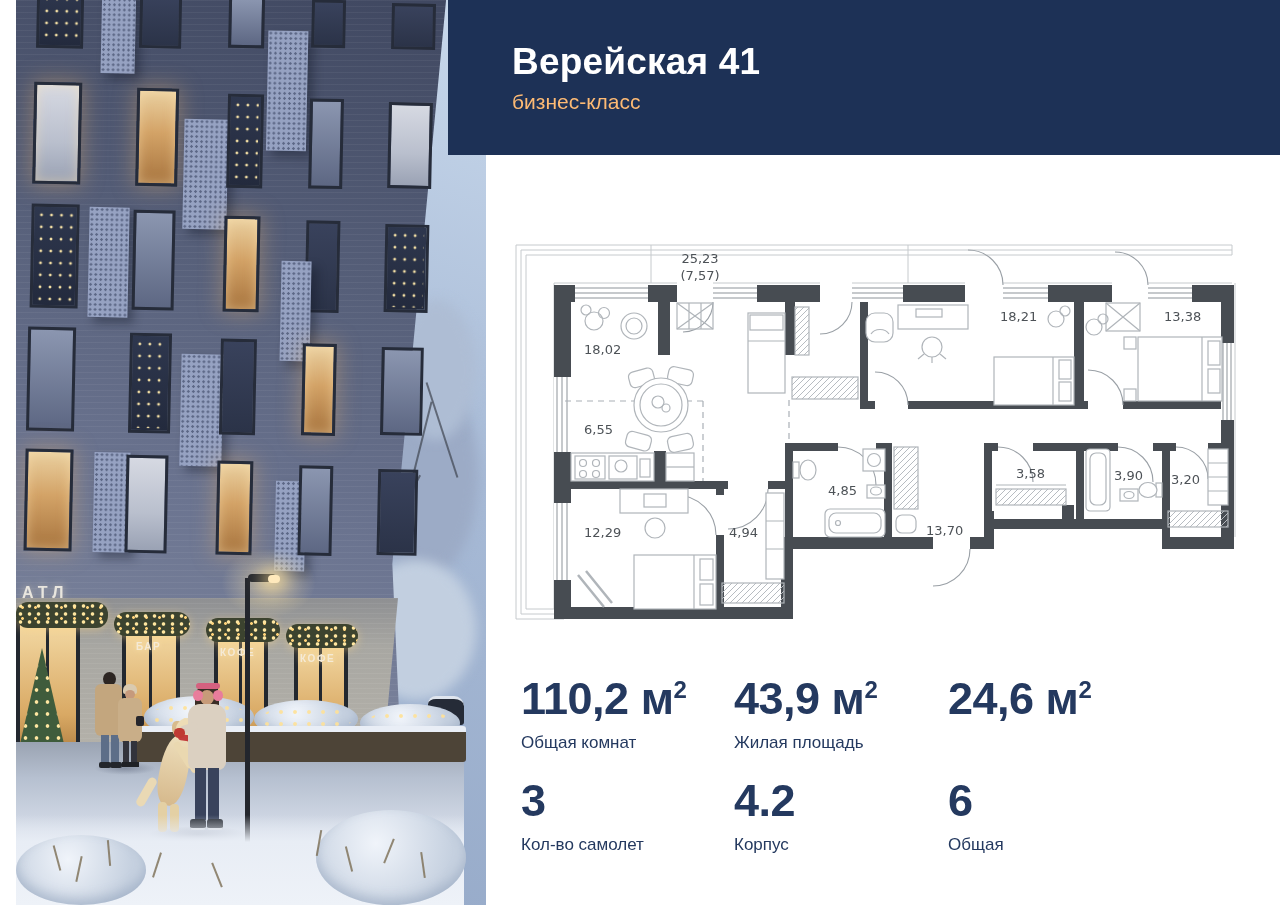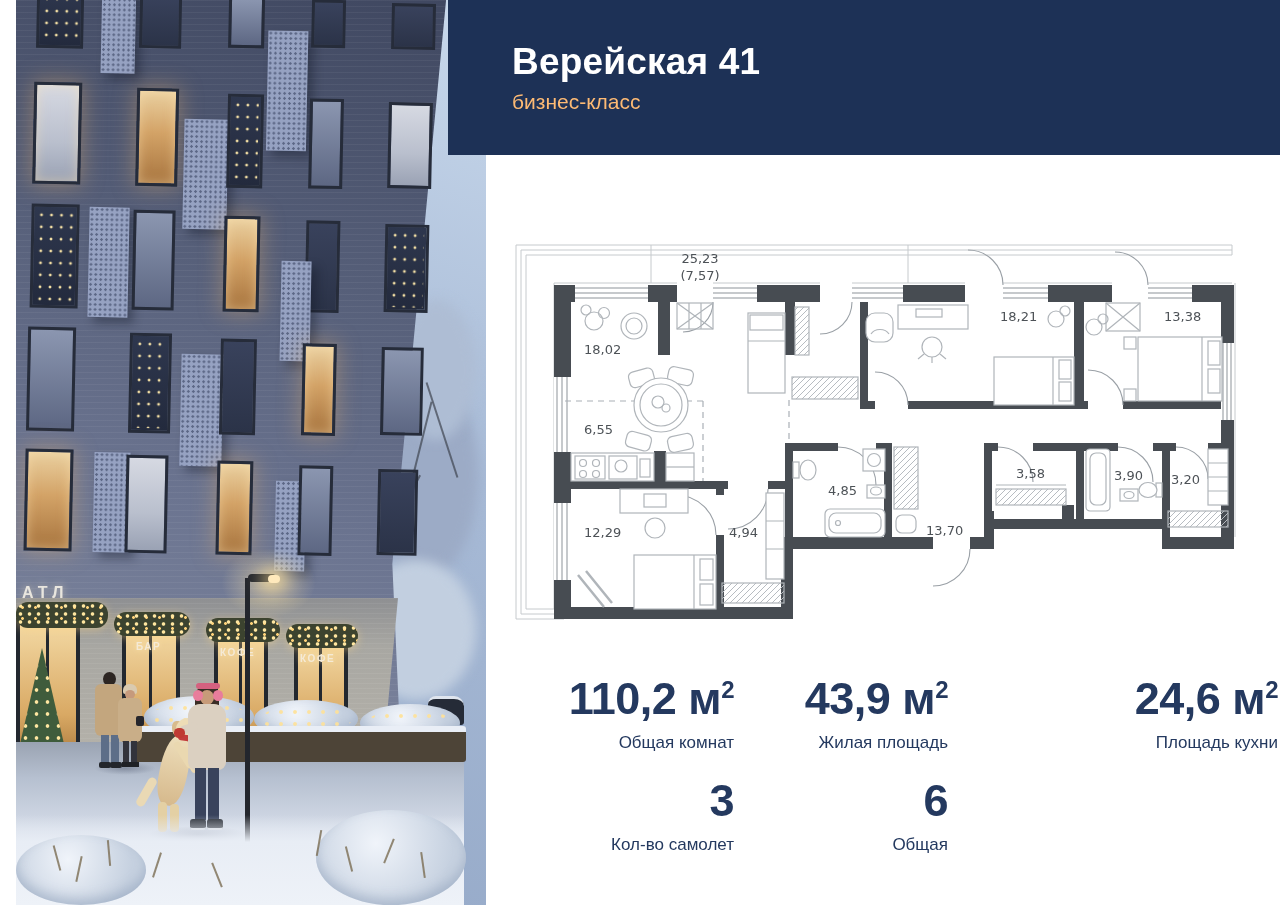--- a/index.html
+++ b/index.html
@@ -77,21 +77,21 @@
     display:flex;justify-content:space-between;align-items:center;padding:0 64px;box-sizing:border-box;}
   .title{font-size:37px;font-weight:bold;color:#fff;letter-spacing:.2px;}
   .subtitle{font-size:21px;color:#fdba74;margin-top:7px;}
   .logo{display:flex;align-items:center;gap:12px;}
   .logo-mark{width:40px;height:48px;background:#fff;border-radius:46%;
     display:flex;align-items:center;justify-content:center;}
   .logo-text{font-size:46px;font-weight:bold;color:#fff;letter-spacing:.5px;}
   .plan{position:absolute;left:508px;top:237px;width:730px;height:390px;}
   svg text{font-family:"DejaVu Sans",sans-serif;font-size:13px;fill:#4d5257;}
   .stats{position:absolute;left:448px;top:640px;width:832px;height:265px;color:#24395f;}
-  .srow{position:absolute;left:73px;display:grid;grid-template-columns:213px 214px 330px;text-align:right;}
+  .srow{position:absolute;left:73px;display:grid;grid-template-columns:213px 214px 330px;}
   .srow.r1{top:36px;} .srow.r2{top:138px;}
   .sval{font-size:45px;font-weight:bold;letter-spacing:-.5px;line-height:1;}
   .sval sup{font-size:24px;}
   .slbl{font-size:17px;margin-top:12px;}
 </style>
 </head>
 <body>
 
 <div class="canvas">
 
@@ -521,28 +521,31 @@
       <div>
         <div class="sval"><span>110,2</span>&nbsp;<span>м</span><sup>2</sup></div>
         <div class="slbl">Общая комнат</div>
       </div>
       <div>
         <div class="sval"><span>43,9</span>&nbsp;<span>м</span><sup>2</sup></div>
         <div class="slbl">Жилая площадь</div>
       </div>
       <div>
         <div class="sval"><span>24,6</span>&nbsp;<span>м</span><sup>2</sup></div>
-        <div class="slbl">Площадь кухни</div>
       </div>
     </div>
     <div class="srow r2">
       <div>
         <div class="sval">3</div>
         <div class="slbl">Кол-во самолет</div>
       </div>
       <div>
+        <div class="sval">4.2</div>
+        <div class="slbl">Корпус</div>
+      </div>
+      <div>
         <div class="sval">6</div>
         <div class="slbl">Общая</div>
       </div>
     </div>
   </div>
 
 </div>
 
 </body></html>

